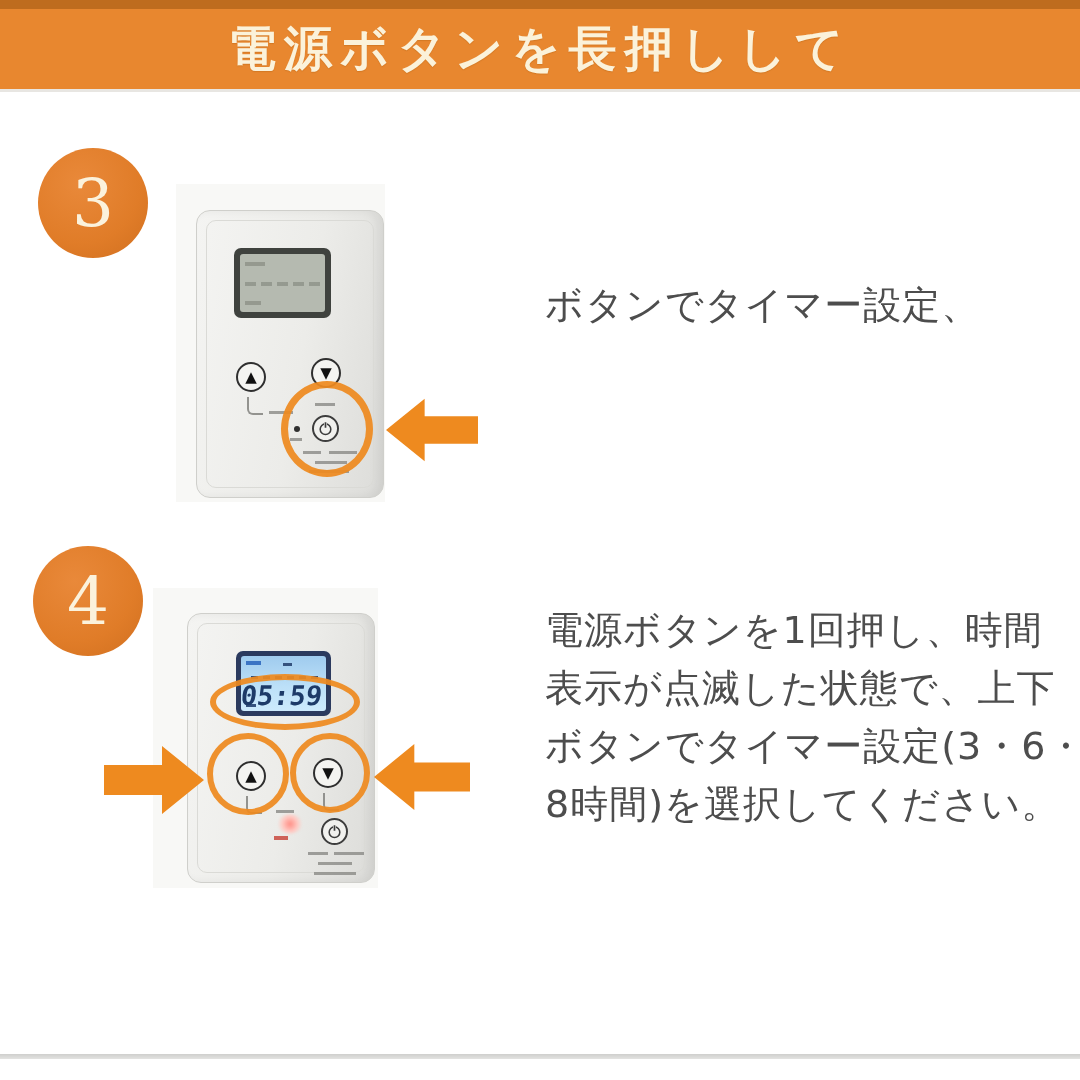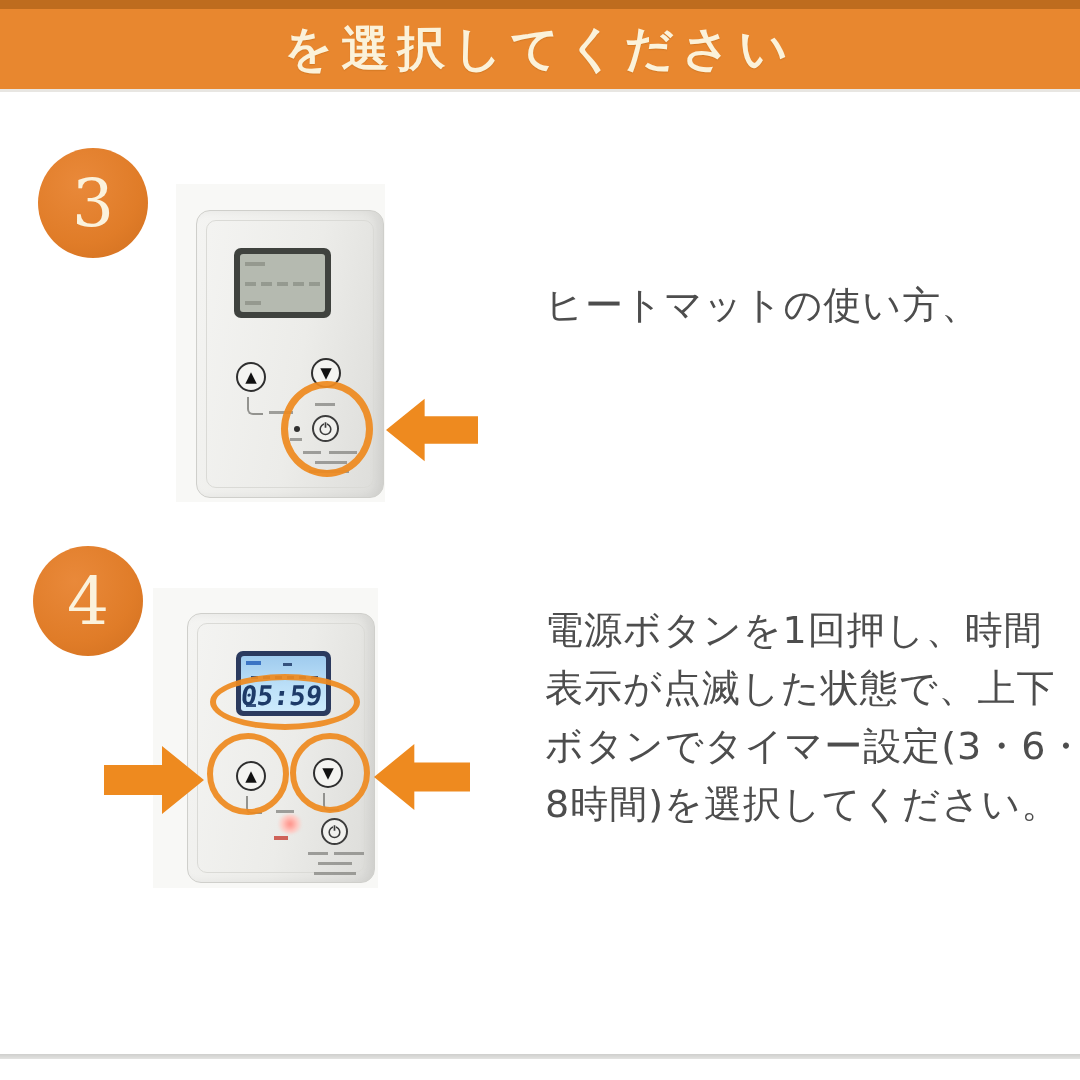--- a/index.html
+++ b/index.html
@@ -108,21 +108,21 @@
   .bottom-divider{position:absolute;left:0;top:1054px;width:1080px;height:5px;
     background:linear-gradient(180deg,#cfcfcd,#e3e3e1);}
 </style>
 </head>
 <body>
 
 <div id="stage">
 
   <div class="top-strip"></div>
   <div class="banner">
-    <span class="banner-title">を選択してください</span>
+    <span class="banner-title">電源ボタンを長押しして</span>
   </div>
   <div class="banner-shadow"></div>
 
   <div class="badge" id="badge-3">
     <span>3</span>
   </div>
 
   <div class="photo" id="photo-3">
     <div class="remote" id="remote-3">
       <div class="remote-inner"></div>
@@ -166,21 +166,21 @@
     <div class="ring" id="ring-power-3"></div>
   </div>
 
   <div class="arrow" id="arrow-3">
     <svg viewBox="0 0 100 72" preserveAspectRatio="none">
       <polygon points="0,36 42,2 42,21 100,21 100,51 42,51 42,70"></polygon>
     </svg>
   </div>
 
   <div class="step-text" id="text-3">
-    <div class="line">ヒートマットの使い方、</div>
+    <div class="line">ボタンでタイマー設定、</div>
   </div>
 
   <div class="badge" id="badge-4">
     <span>4</span>
   </div>
 
   <div class="photo" id="photo-4">
     <div class="remote" id="remote-4">
       <div class="remote-inner"></div>
 

